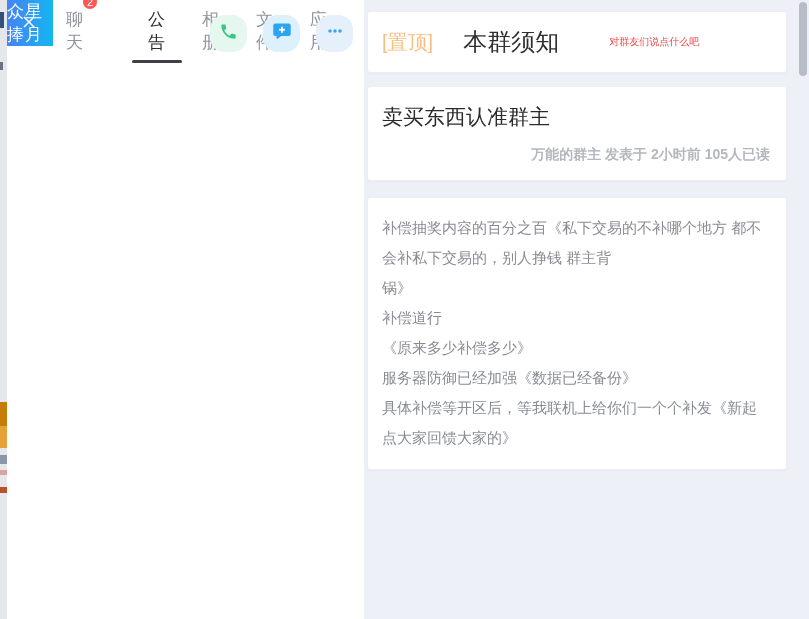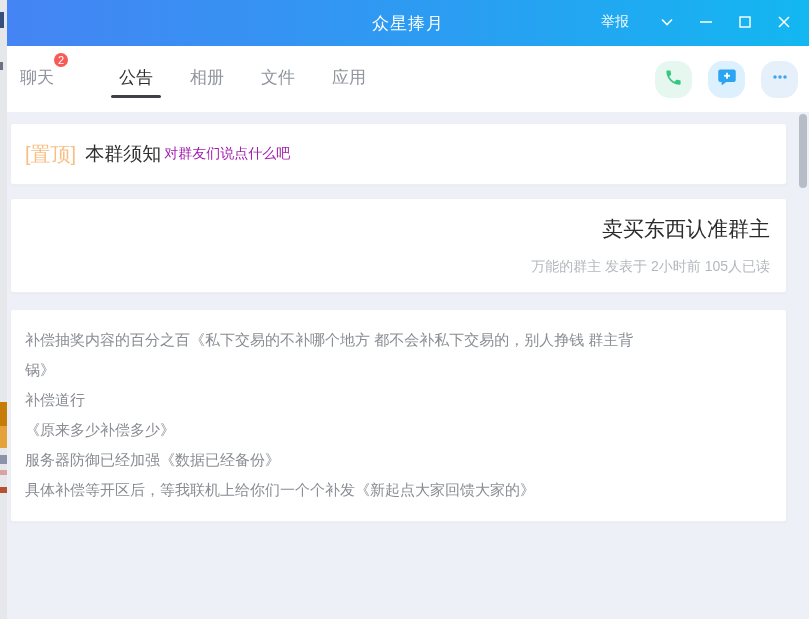--- a/index.html
+++ b/index.html
@@ -15,21 +15,21 @@
   .frag { position:absolute; left:0; width:7px; }
   .frag.f1 { top:12px;  height:16px; background:#35507a; width:4px; }
   .frag.f2 { top:62px;  height:8px;  background:#6b7280; width:3px; }
   .frag.f3 { top:402px; height:24px; background:#c77c08; }
   .frag.f4 { top:426px; height:22px; background:#e5a23a; }
   .frag.f5 { top:455px; height:9px;  background:#8b94a9; }
   .frag.f6 { top:470px; height:5px;  background:#d9a3a0; }
   .frag.f7 { top:487px; height:6px;  background:#b8512f; }
 
   
-  .window { position:absolute; left:7px; top:0; width:802px; height:619px; display:flex; flex-direction:column; background:#fff; }
+  .window { position:absolute; left:7px; top:0; width:802px; height:619px; display:flex; flex-direction:row; background:#fff; }
 
   
   .titlebar {
     height:46px; flex:0 0 46px; position:relative;
     background:linear-gradient(90deg,#4584f4 0%,#2b9df2 55%,#13b7f1 100%);
     display:flex; align-items:center; justify-content:center;
   }
   .titlebar .app-title { color:#fff; font-size:17px; letter-spacing:1px; }
   .tb-right { position:absolute; right:10px; top:0; height:43px; display:flex; align-items:center; }
   .report-btn { color:rgba(255,255,255,.92); font-size:14px; margin-right:14px; cursor:default; }
@@ -61,30 +61,31 @@
   .round-btn.more  { background:#e6f0fa; }
 
   
   .content {
     flex:1; background:#edf1f7; overflow:hidden; position:relative;
     padding:11px 22px 0 3px;
   }
   .card {
     background:#fff; border:1px solid #eceef2; border-radius:3px;
     box-shadow:0 1px 2px rgba(40,60,90,.03);
+    gap:21px;
   }
   .pinned-card { height:62px; display:flex; align-items:center; padding:0 14px; margin-bottom:13px; }
   .pin-tag   { color:#f8be82; font-size:20px; margin-right:9px; white-space:nowrap; }
-  .pin-title { color:#2f2f2f; font-size:19px; margin-right:3px; white-space:nowrap; }
-  .pin-placeholder { color:#a21caf; font-size:14px; }
+  .pin-title { color:#2f2f2f; font-size:24px; margin-right:29px; white-space:nowrap; }
+  .pin-placeholder { color:#ef4444; font-size:10px; }
 
   .ann-card { padding:15px 16px 16px 14px; margin-bottom:16px; }
-  .ann-title { color:#2b2b2b; font-size:21px; font-weight:400; line-height:30px; margin-bottom:11px;text-align:right; }
+  .ann-title { color:#2b2b2b; font-size:21px; font-weight:400; line-height:30px; margin-bottom:11px; }
   .ann-body  { color:#898d93; font-size:15px; line-height:30px; white-space:pre-line; }
-  .ann-footer { color:#b4b8be; font-size:14px; text-align:right; margin-top:12px; line-height:20px; }
+  .ann-footer { color:#b4b8be; font-size:14px; text-align:right; margin-top:12px; line-height:20px;font-weight:bold; }
 
   .scroll-thumb {
     position:absolute; right:2px; top:2px; width:8px; height:74px;
     background:#b7bdc7; border-radius:4px;
   }
 </style>
 </head>
 <body>
 
 <div class="bg-sliver">

